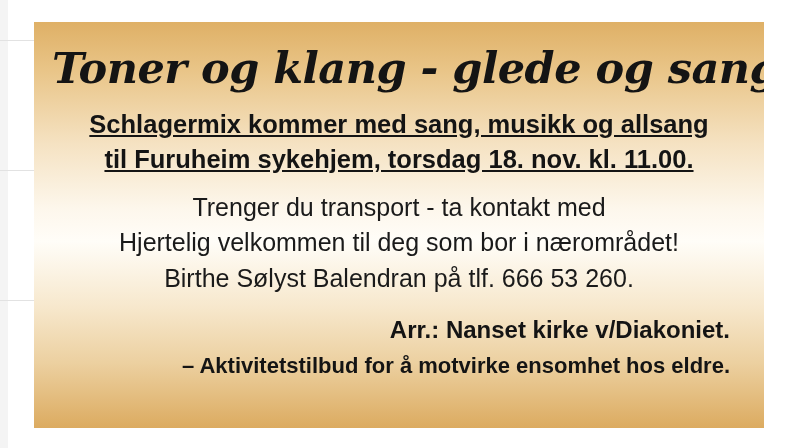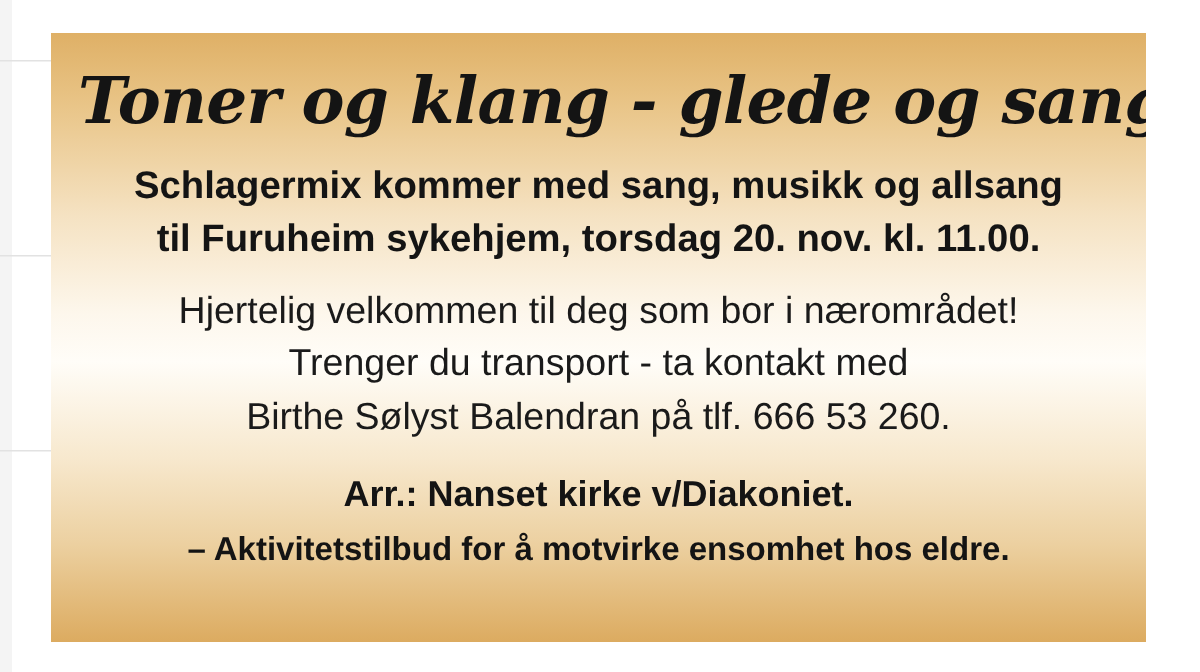--- a/index.html
+++ b/index.html
@@ -74,39 +74,40 @@
   }
 
   .subhead {
     font-family: "Liberation Sans", sans-serif;
     font-weight: 700;
     font-size: 25.5px;
     line-height: 1.34;
     margin: 0 0 14px 0;
     color: #141414;
   }
-  .subhead .line { display: block; white-space: nowrap; }
+  .subhead .line { display: block; white-space: nowrap; text-decoration: underline; }
 
   .body-text {
     font-family: "Liberation Sans", sans-serif;
     font-weight: 400;
     font-size: 25px;
     line-height: 1.42;
     margin: 0 0 18px 0;
     color: #1a1a1a;
   }
   .body-text .line { display: block; white-space: nowrap; }
 
   .footer {
     font-family: "Liberation Sans", sans-serif;
     font-weight: 700;
     font-size: 24px;
     line-height: 1.3;
     margin: 16px;
     color: #141414;
+    text-align: right;
   }
   .footer .line { display: block; white-space: nowrap; }
   .footer .small {
     font-size: 22px;
     margin-top: 7px;
   }
 </style>
 </head>
 <body>
 
@@ -115,26 +116,26 @@
   <div class="bg-rule r1"></div>
   <div class="bg-rule r2"></div>
   <div class="bg-rule r3"></div>
 
   <div class="ad">
 
     <div class="headline">Toner og klang - glede og sang!</div>
 
     <div class="subhead">
       <span class="line">Schlagermix kommer med sang, musikk og allsang</span>
-      <span class="line">til Furuheim sykehjem, torsdag 20. nov. kl. 11.00.</span>
+      <span class="line">til Furuheim sykehjem, torsdag 18. nov. kl. 11.00.</span>
     </div>
 
     <div class="body-text">
+      <span class="line">Trenger du transport - ta kontakt med</span>
       <span class="line">Hjertelig velkommen til deg som bor i nærområdet!</span>
-      <span class="line">Trenger du transport - ta kontakt med</span>
       <span class="line">Birthe Sølyst Balendran på tlf. 666 53 260.</span>
     </div>
 
     <div class="footer">
       <span class="line">Arr.: Nanset kirke v/Diakoniet.</span>
       <span class="line small">– Aktivitetstilbud for å motvirke ensomhet hos eldre.</span>
     </div>
 
   </div>
 </div>

